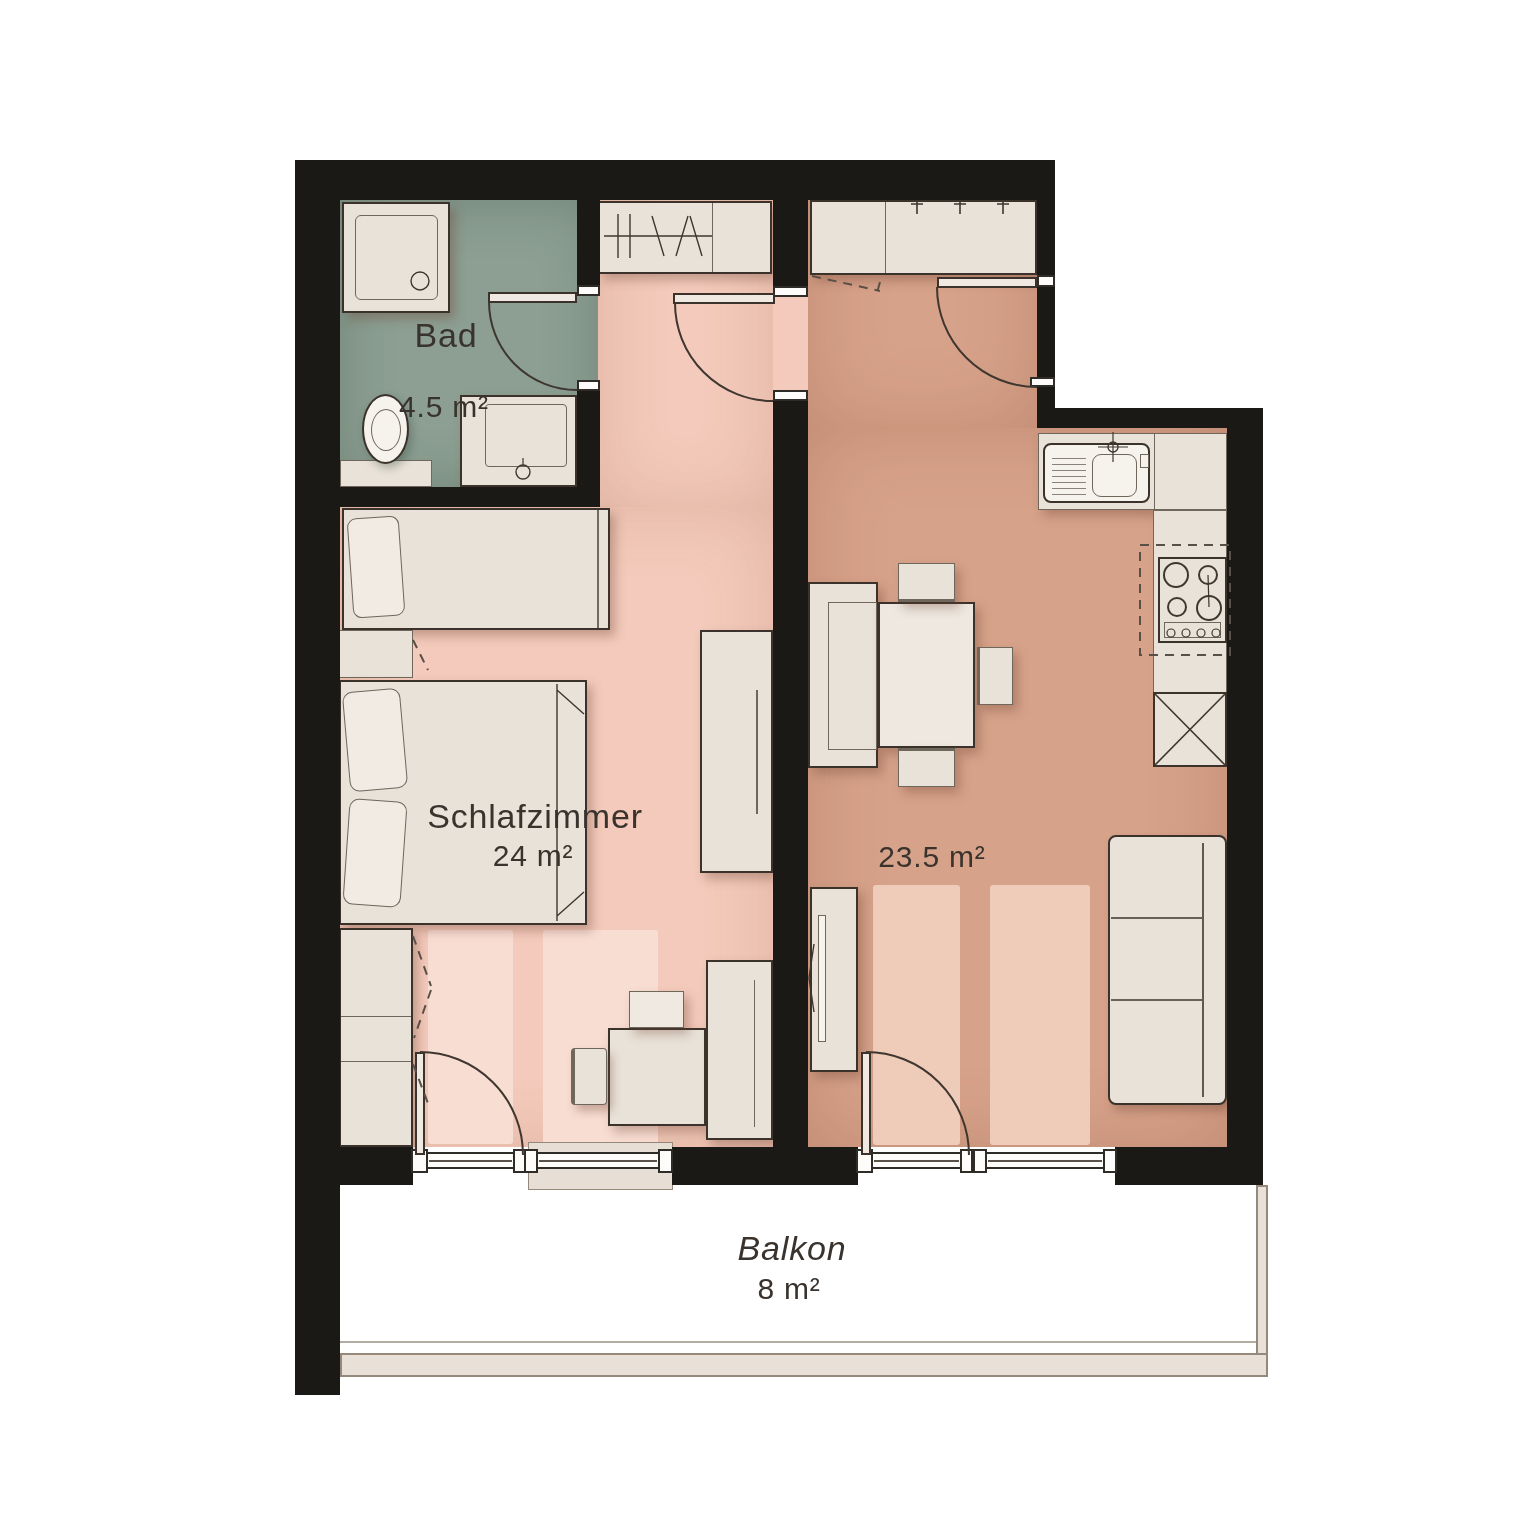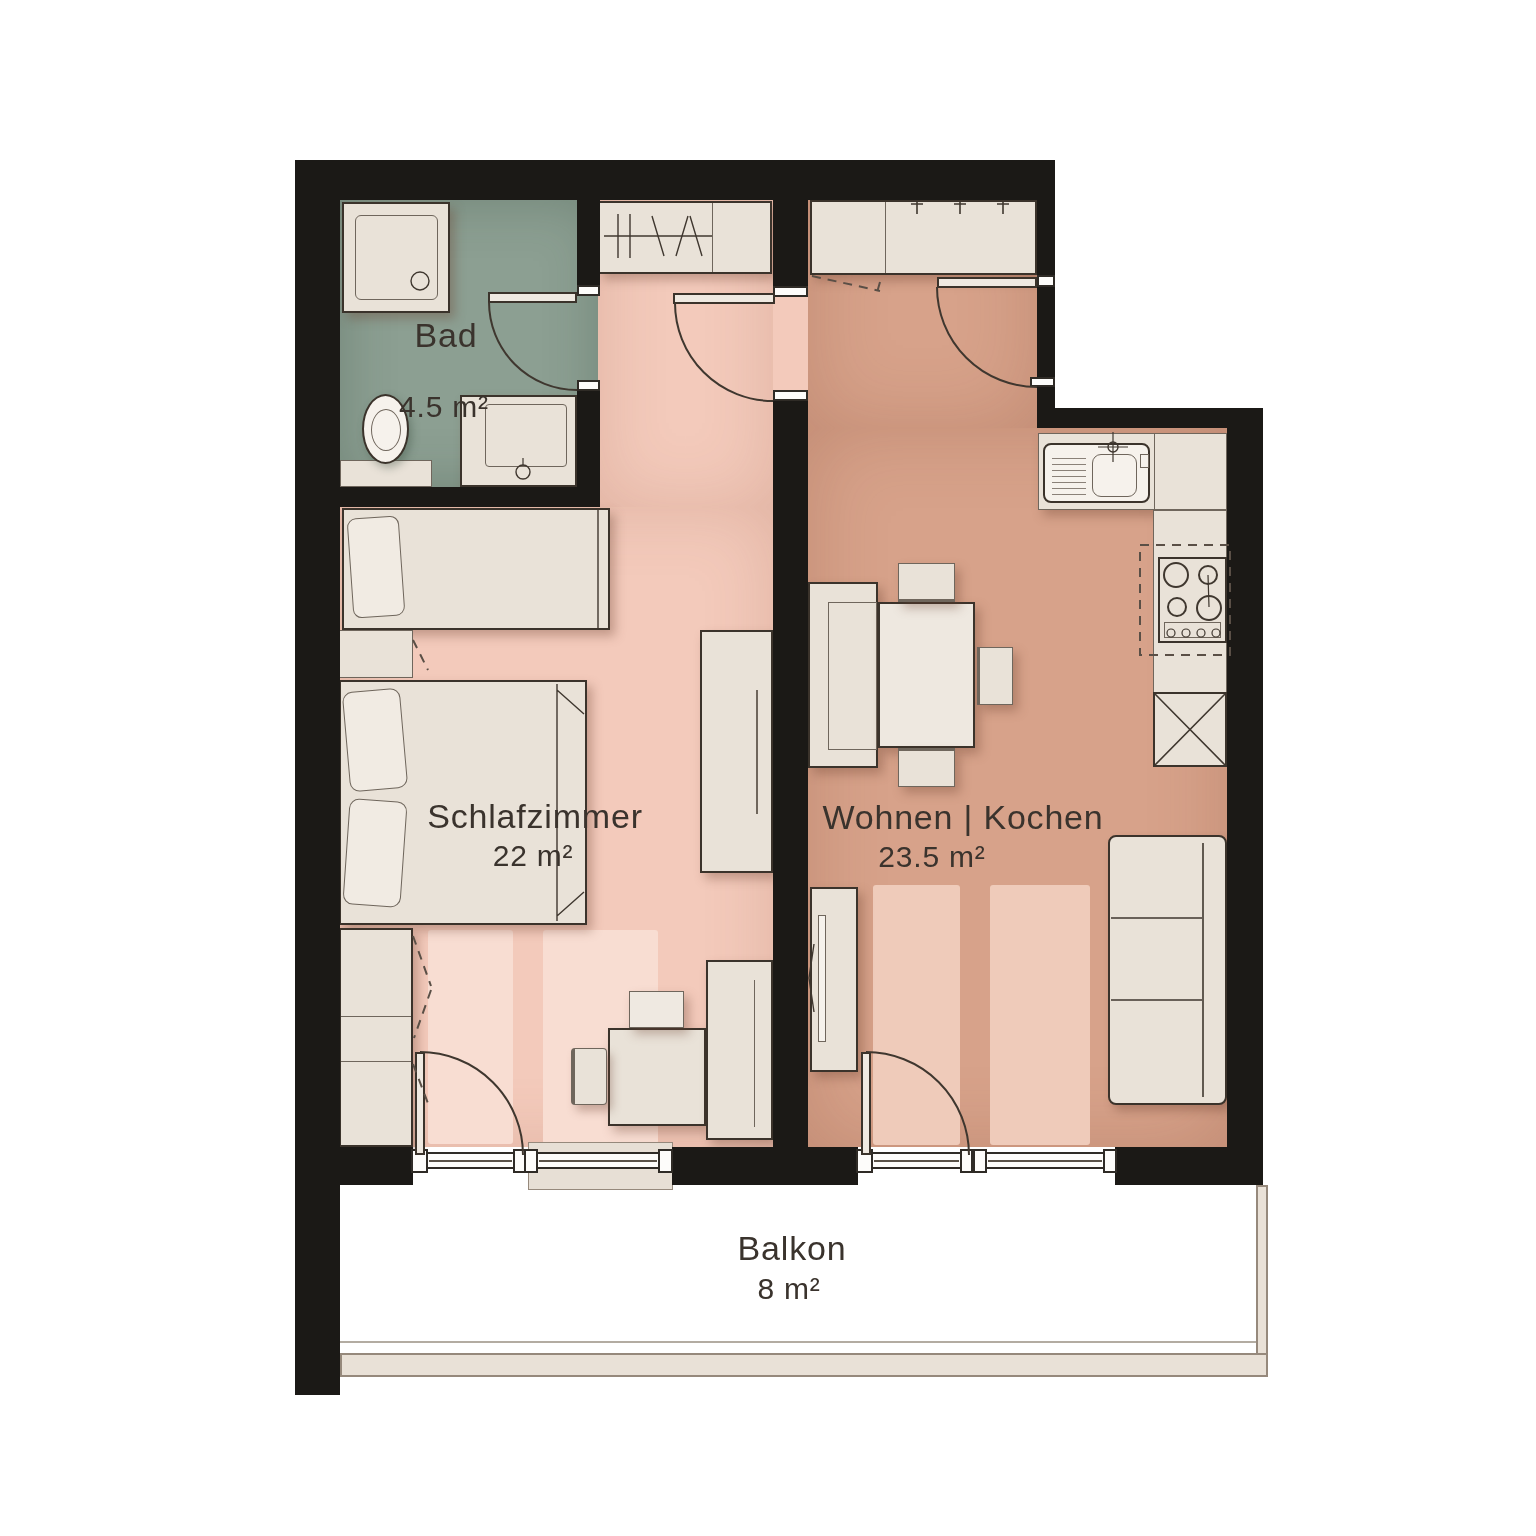--- a/index.html
+++ b/index.html
@@ -217,21 +217,20 @@
       <path d="M 812 276 L 880 291 M 880 282 L 876 296"></path>
 
       <path d="M 413 936 L 431 986 M 431 990 L 414 1038 M 413 1064 L 429 1106 M 413 640 L 428 670"></path>
     </g>
   </svg>
 
   <div class="label" style="left:446px;top:316px;">Bad</div>
   <div class="label area" style="left:444px;top:358px;margin-top:32px;">4.5 m²</div>
 
   <div class="label" style="left:535px;top:797px;">Schlafzimmer</div>
-  <div class="label area" style="left:533px;top:839px;">22 m²</div>
-
-  <div class="label" style="left:963px;top:798px;">Wohnen | Kochen</div>
+  <div class="label area" style="left:533px;top:839px;">24 m²</div>
+
   <div class="label area" style="left:932px;top:840px;">23.5 m²</div>
 
-  <div class="label" style="left:792px;top:1229px;">Balkon</div>
+  <div class="label" style="left:792px;top:1229px;font-style:italic;">Balkon</div>
   <div class="label area" style="left:789px;top:1272px;">8 m²</div>
 
 </div>
 
 </body></html>

